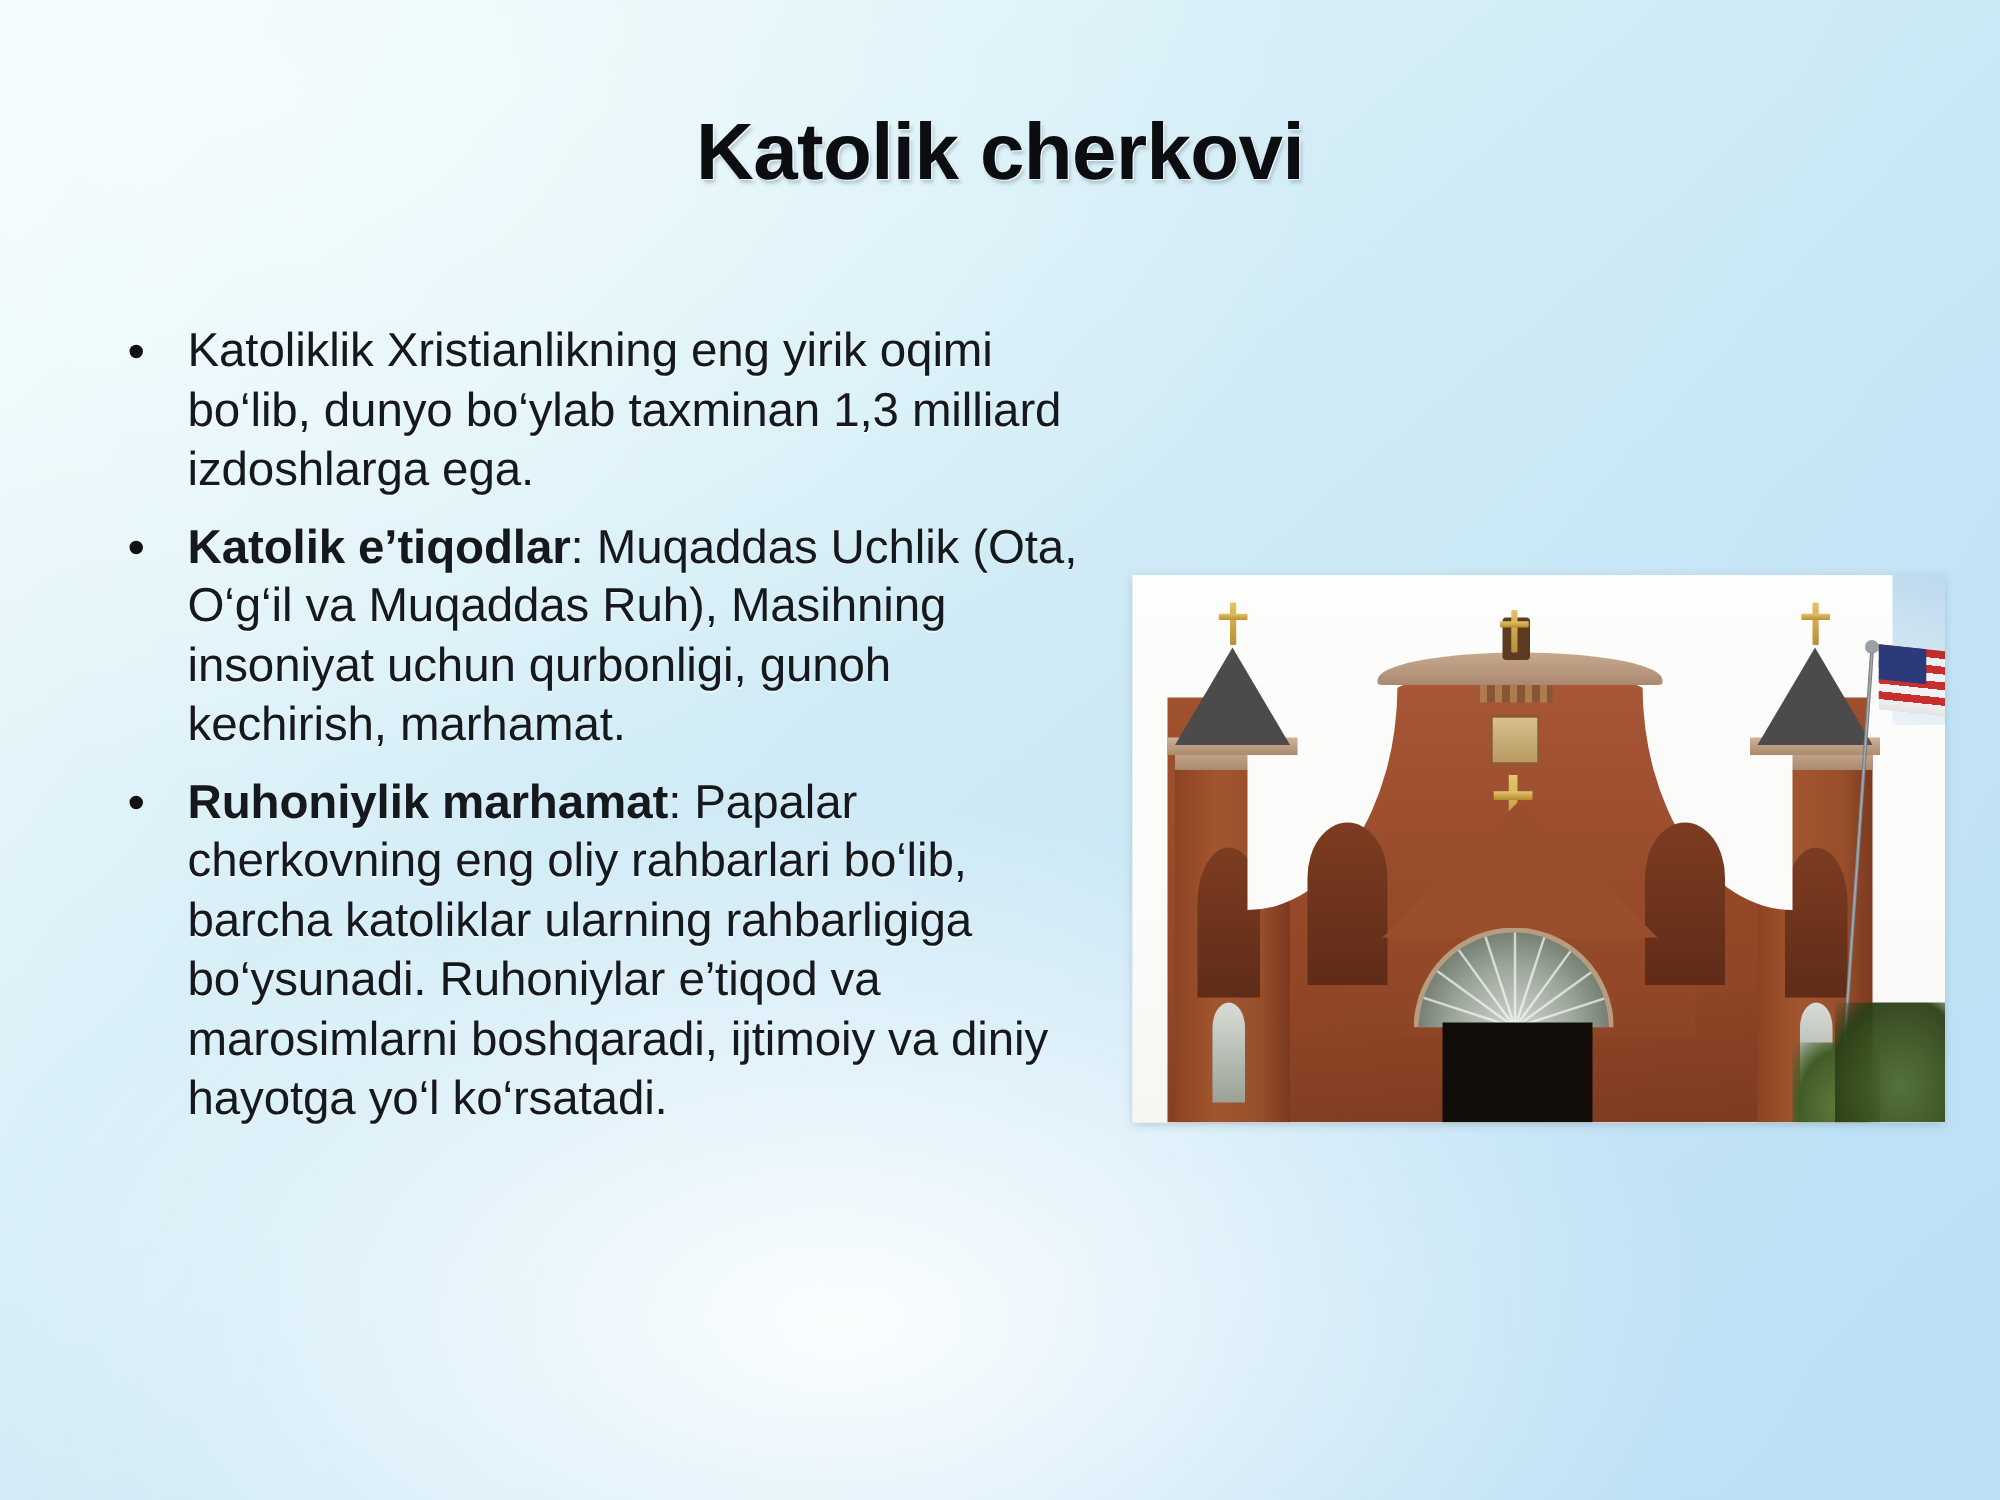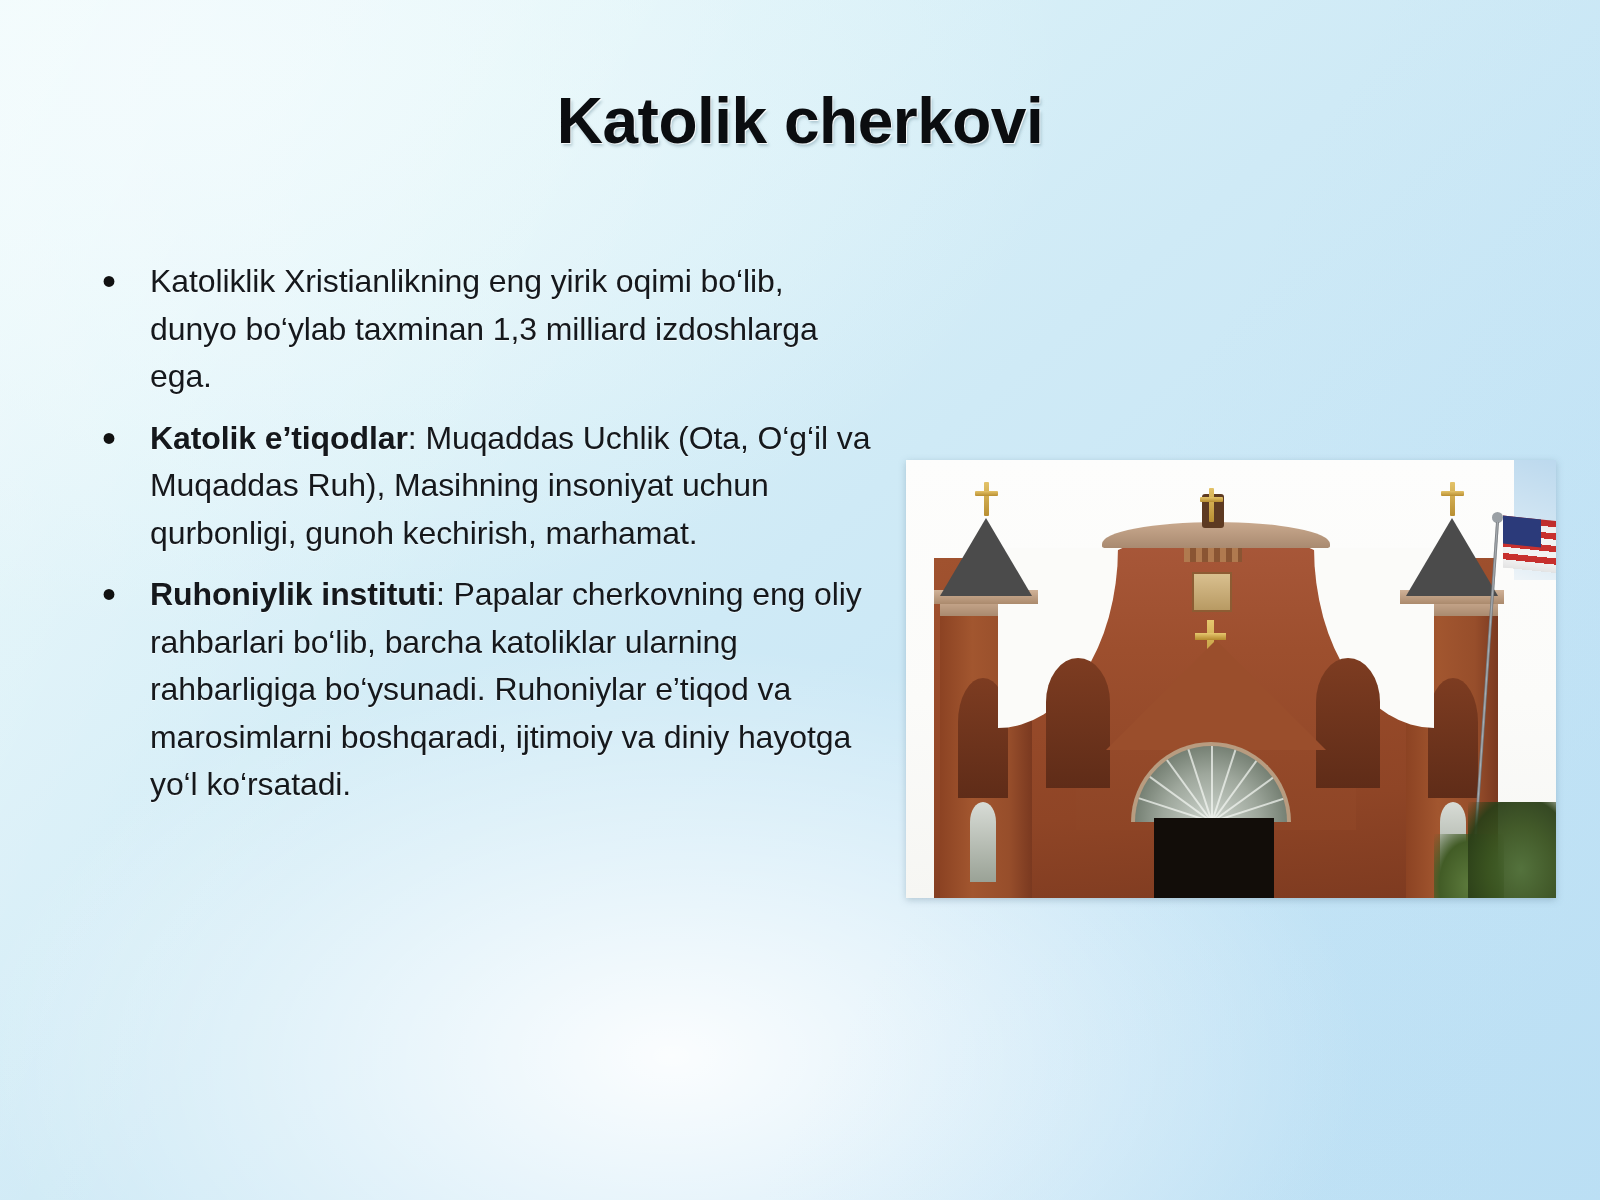--- a/index.html
+++ b/index.html
@@ -57,21 +57,21 @@
     flex:0 0 auto;
     width:62px;
     text-align:left;
     padding-left:14px;
     font-size:40px;
     line-height:47px;
     color:#111;
   }
   .bullet-text {
     flex:1 1 auto;
-    font-size:32px;
+    font-size:38px;
     line-height:47.5px;
     color:#15181c;
     letter-spacing:-0.1px;
     text-shadow:0 1px 0 rgba(255,255,255,0.55);
   }
   .bullet-text .lead { font-weight:bold; }
 
   
   #photo-frame {
     position:absolute;
@@ -279,21 +279,21 @@
     <div class="bullet">
       <div class="bullet-mark">•</div>
       <div class="bullet-text">
         <span class="lead">Katolik e’tiqodlar</span><span>: Muqaddas Uchlik (Ota, O‘g‘il va Muqaddas Ruh), Masihning insoniyat uchun qurbonligi, gunoh kechirish, marhamat.</span>
       </div>
     </div>
 
     <div class="bullet">
       <div class="bullet-mark">•</div>
       <div class="bullet-text">
-        <span class="lead">Ruhoniylik instituti</span><span>: Papalar cherkovning eng oliy rahbarlari bo‘lib, barcha katoliklar ularning rahbarligiga bo‘ysunadi. Ruhoniylar e’tiqod va marosimlarni boshqaradi, ijtimoiy va diniy hayotga yo‘l ko‘rsatadi.</span>
+        <span class="lead">Ruhoniylik marhamat</span><span>: Papalar cherkovning eng oliy rahbarlari bo‘lib, barcha katoliklar ularning rahbarligiga bo‘ysunadi. Ruhoniylar e’tiqod va marosimlarni boshqaradi, ijtimoiy va diniy hayotga yo‘l ko‘rsatadi.</span>
       </div>
     </div>
 
   </div>
 
   <div id="photo-frame">
     <div id="photo">
       <div class="sky"></div>
       <div class="sky-blue-r"></div>
 

